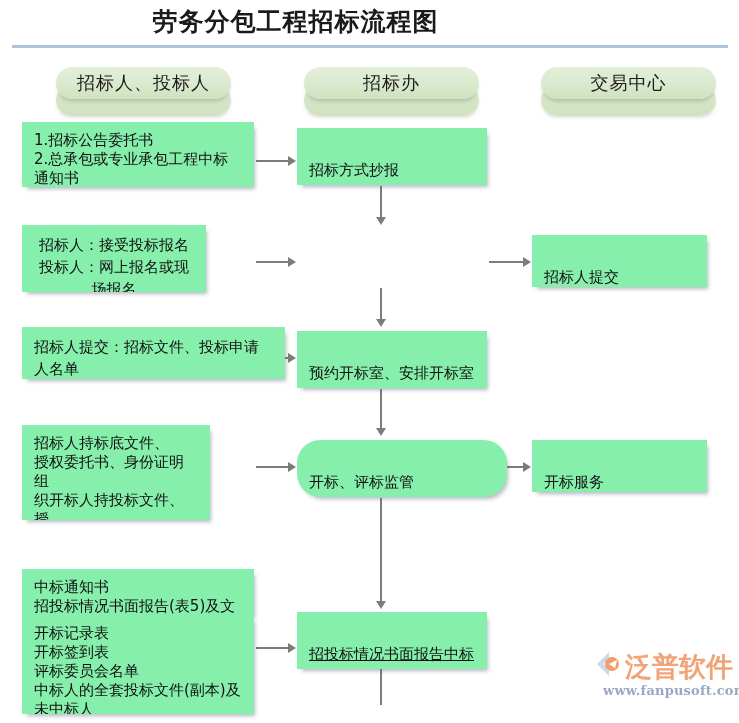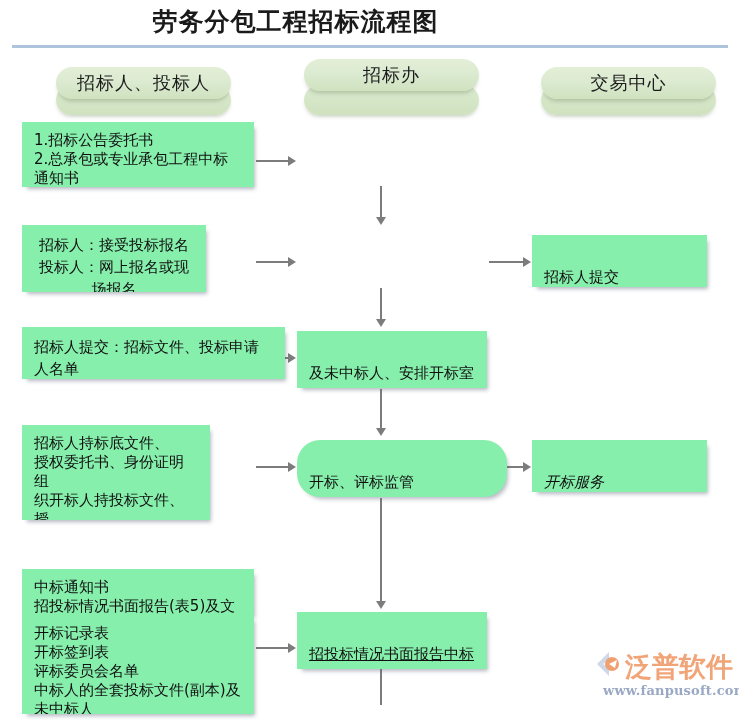--- a/index.html
+++ b/index.html
@@ -59,21 +59,21 @@
   }
   .pill-shadowblock {
     position: absolute;
     height: 30px;
     border-radius: 15px;
     background: linear-gradient(to bottom, #dcebd0 0%, #cfe2bf 100%);
     box-shadow: 0 3px 4px -2px rgba(120,140,110,0.5);
   }
 
   #pill-left   { left: 56px;  top: 67px; width: 175px; }
-  #pill-mid    { left: 304px; top: 59px; width: 175px; }
+  #pill-mid    { left: 304px; top: 67px; width: 175px; }
   #pill-right  { left: 541px; top: 67px; width: 175px; }
   #pillsh-left  { left: 56px;  top: 85px; width: 175px; z-index: 0;}
   #pillsh-mid   { left: 304px; top: 85px; width: 175px; z-index: 0;}
   #pillsh-right { left: 541px; top: 85px; width: 175px; z-index: 0;}
 
   
   .box {
     position: absolute;
     background: #86efac;
     box-shadow: 3px 4px 4px -2px rgba(90,100,120,0.45);
@@ -193,43 +193,47 @@
 招投标情况书面报告(表5)及文字说明
 开标记录表</div>
 
   <div class="box" style="left:22px; top:615px; width:232px; height:99px; z-index:3;">开标记录表
 开标签到表
 评标委员会名单
 中标人的全套投标文件(副本)及未中标人
 的经济投标书
 评标过程资料:专家打分表及汇总表等</div>
 
+  <div class="box wide-line" style="left:297px; top:128px; width:190px; height:57px;">
+    <div>招标方式抄报</div>
+    
+  </div>
 
 
   <div class="box wide-line" style="left:297px; top:331px; width:190px; height:57px;">
-    <div>及未中标人、安排开标室</div>
+    <div>预约开标室、安排开标室</div>
     
   </div>
 
   <div class="box wide-line" style="left:297px; top:440px; width:210px; height:57px;border-radius:23px;">
     <div>开标、评标监管</div>
     
   </div>
 
   <div class="box wide-line" style="left:297px; top:612px; width:190px; height:57px;text-decoration:underline;">
     <div>招投标情况书面报告中标公示</div>
     
   </div>
 
   <div class="box wide-line" style="left:532px; top:235px; width:175px; height:52px;">
     <div>招标人提交</div>
     
   </div>
 
-  <div class="box wide-line" style="left:532px; top:440px; width:175px; height:52px;font-style:italic;">
+  <div class="box wide-line" style="left:532px; top:440px; width:175px; height:52px;">
     <div>开标服务</div>
     
   </div>
 
   <div class="hline" style="left:256px; top:160px; width:33px;"></div>
   <div class="harrow" style="left:288px; top:155.5px;"></div>
 
   <div class="hline" style="left:256px; top:261px; width:33px;"></div>
   <div class="harrow" style="left:288px; top:256.5px;"></div>
 

